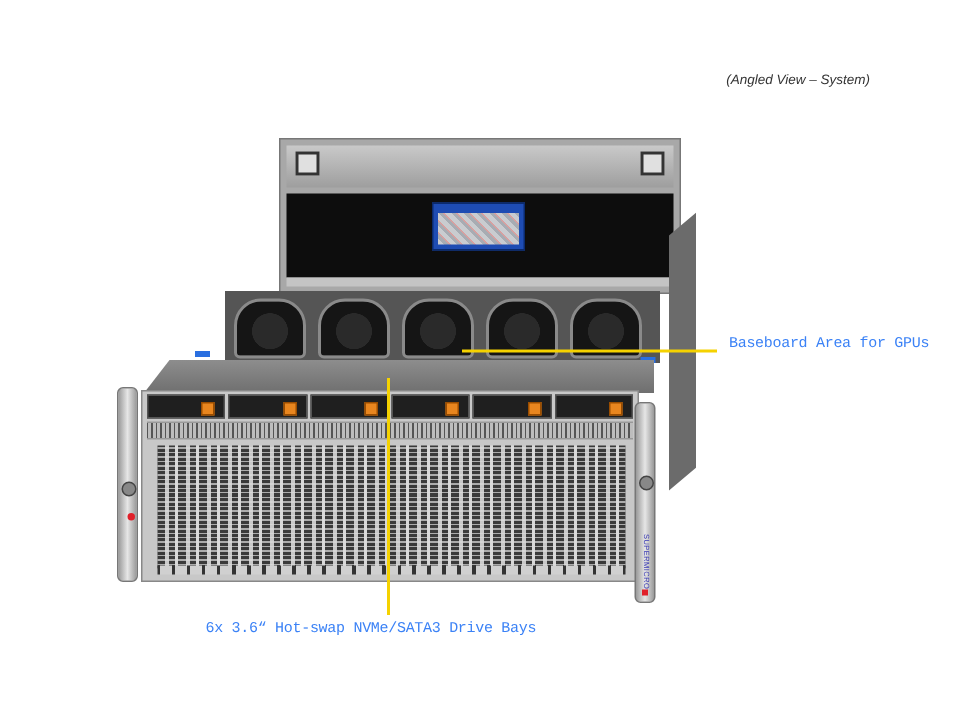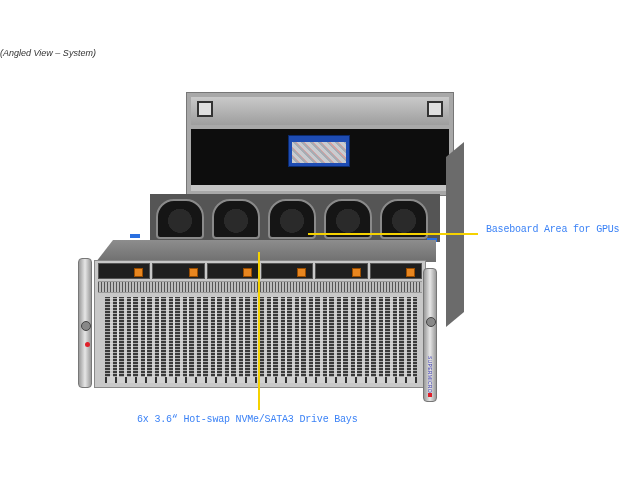--- a/index.html
+++ b/index.html
@@ -1,17 +1,17 @@
 <!DOCTYPE html>
 <html><head>
 <meta charset="utf-8">
 <style>
   html, body { margin:0; padding:0; }
   body { width:640px; height:480px; background:#ffffff; position:relative; overflow:hidden; font-family:"Liberation Sans", sans-serif; }
-  .caption { position:absolute; left:0; width:552px; top:48px; text-align:left; font-size:9px; font-style:italic; color:#333; }
+  .caption { position:absolute; left:0; width:552px; top:48px; text-align:right; font-size:9px; font-style:italic; color:#333;padding-left:28px; }
   .label { position:absolute; font-size:10px; color:#3b82f6; white-space:nowrap; letter-spacing:-0.2px;font-family:Liberation Mono, monospace; }
   .label-gpu { left:486px; top:224px; }
   .label-drive { left:137px; top:414px; }
   .leader { position:absolute; background:#f5d200; }
   .leader-gpu { left:308px; top:233px; width:170px; height:2px; }
   .leader-drive { left:258px; top:252px; width:2px; height:158px; }
 
   .server { position:absolute; left:0; top:0; width:640px; height:480px; }
   
   .lid { position:absolute; left:186px; top:92px; width:268px; height:104px; background:#a8a8a8; border:1px solid #777; box-sizing:border-box; }

